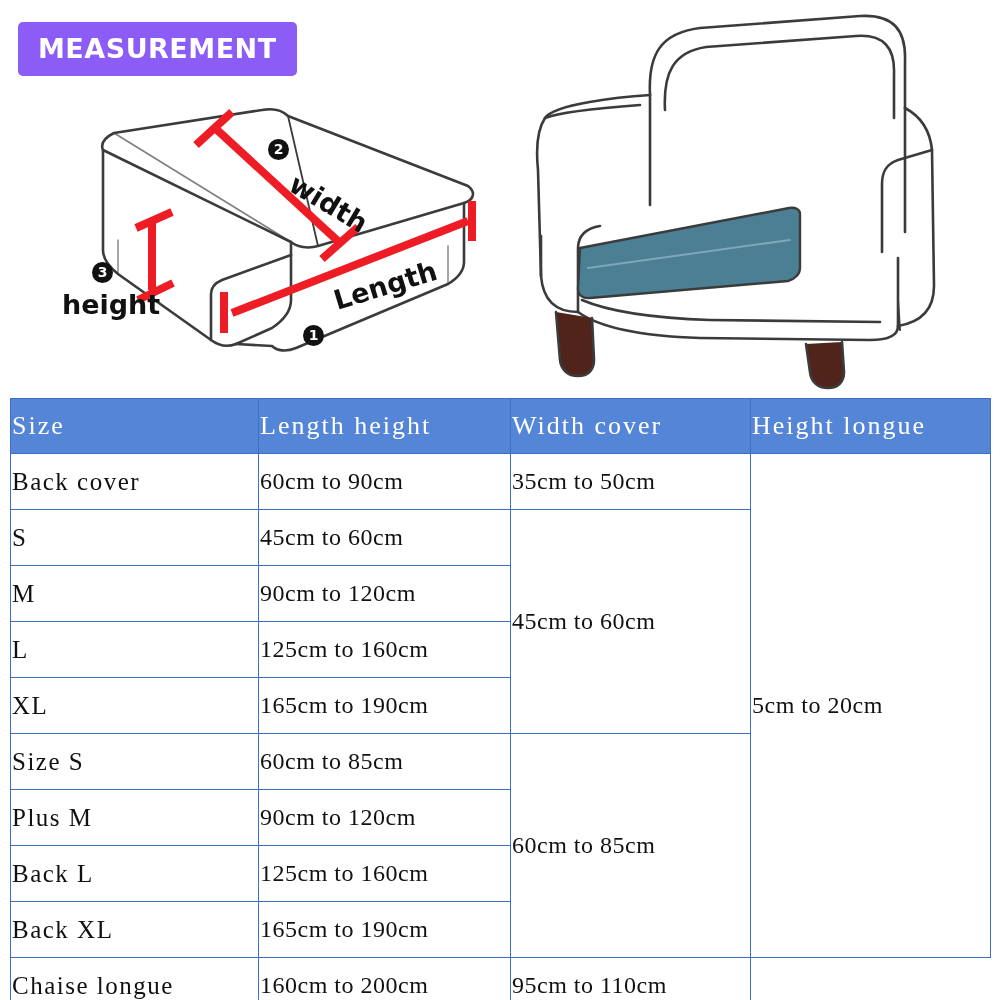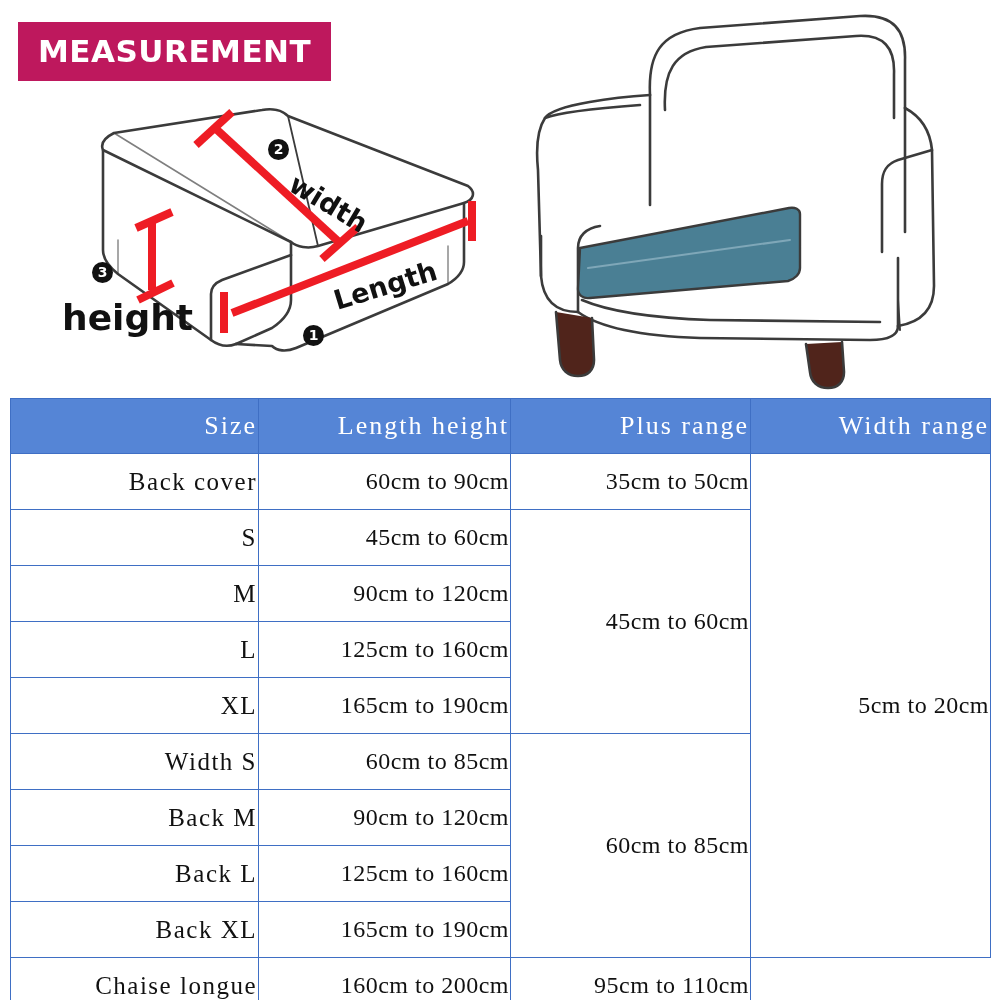--- a/index.html
+++ b/index.html
@@ -13,28 +13,28 @@
     font-family: "Liberation Serif", serif;
     position: relative;
     overflow: hidden;
   }
 
   
   .badge {
     position: absolute;
     left: 18px;
     top: 22px;
-    background: #be185d;
+    background: #8b5cf6;
     color: #ffffff;
     font-family: "DejaVu Sans", sans-serif;
     font-weight: bold;
-    font-size: 31px;
+    font-size: 27px;
     letter-spacing: 0.5px;
     padding: 11px 20px 12px 20px;
-    border-radius: 0;
+    border-radius: 5px;
   }
 
   
   .illus {
     position: absolute;
     left: 0;
     top: 0;
     width: 1000px;
     height: 395px;
   }
@@ -55,22 +55,22 @@
   }
   #lbl-length {
     left: 330px;
     top: 286px;
     font-size: 27px;
     transform: rotate(-17deg);
     transform-origin: left top;
   }
   #lbl-height {
     left: 62px;
-    top: 297px;
-    font-size: 36px;
+    top: 289px;
+    font-size: 27px;
   }
   .num-badge {
     position: absolute;
     width: 21px;
     height: 21px;
     border-radius: 50%;
     background: #111111;
     color: #ffffff;
     font-family: "DejaVu Sans", sans-serif;
     font-size: 14px;
@@ -90,21 +90,21 @@
     width: 980px;
   }
   table.size-table {
     border-collapse: collapse;
     width: 980px;
     table-layout: fixed;
   }
   table.size-table th,
   table.size-table td {
     border: 1px solid #3f6fc4;
-    text-align: right;
+    text-align: left;
     color: #111111;
     font-family: "Liberation Serif", serif;
   }
   table.size-table thead th {
     background: #5585d6;
     color: #ffffff;
     font-size: 26px;
     font-weight: normal;
     letter-spacing: 2px;
     height: 52px;
@@ -209,22 +209,22 @@
     <colgroup>
       <col class="c1">
         <col class="c2">
         <col class="c3">
         <col class="c4">
     </colgroup>
     <thead>
       <tr>
         <th>Size</th>
         <th>Length height</th>
-        <th>Plus range</th>
-        <th>Width range</th>
+        <th>Width cover</th>
+        <th>Height longue</th>
       </tr>
     </thead>
     <tbody>
       <tr>
         <td class="name">Back cover</td>
         <td class="val">60cm to 90cm</td>
         <td class="val">35cm to 50cm</td>
         <td class="val" rowspan="9">5cm to 20cm</td>
       </tr>
       <tr>
@@ -238,26 +238,26 @@
       </tr>
       <tr>
         <td class="name">L</td>
         <td class="val">125cm to 160cm</td>
       </tr>
       <tr>
         <td class="name">XL</td>
         <td class="val">165cm to 190cm</td>
       </tr>
       <tr>
-        <td class="name">Width S</td>
+        <td class="name">Size S</td>
         <td class="val">60cm to 85cm</td>
         <td class="val" rowspan="4">60cm to 85cm</td>
       </tr>
       <tr>
-        <td class="name">Back M</td>
+        <td class="name">Plus M</td>
         <td class="val">90cm to 120cm</td>
       </tr>
       <tr>
         <td class="name">Back L</td>
         <td class="val">125cm to 160cm</td>
       </tr>
       <tr>
         <td class="name">Back XL</td>
         <td class="val">165cm to 190cm</td>
       </tr>

